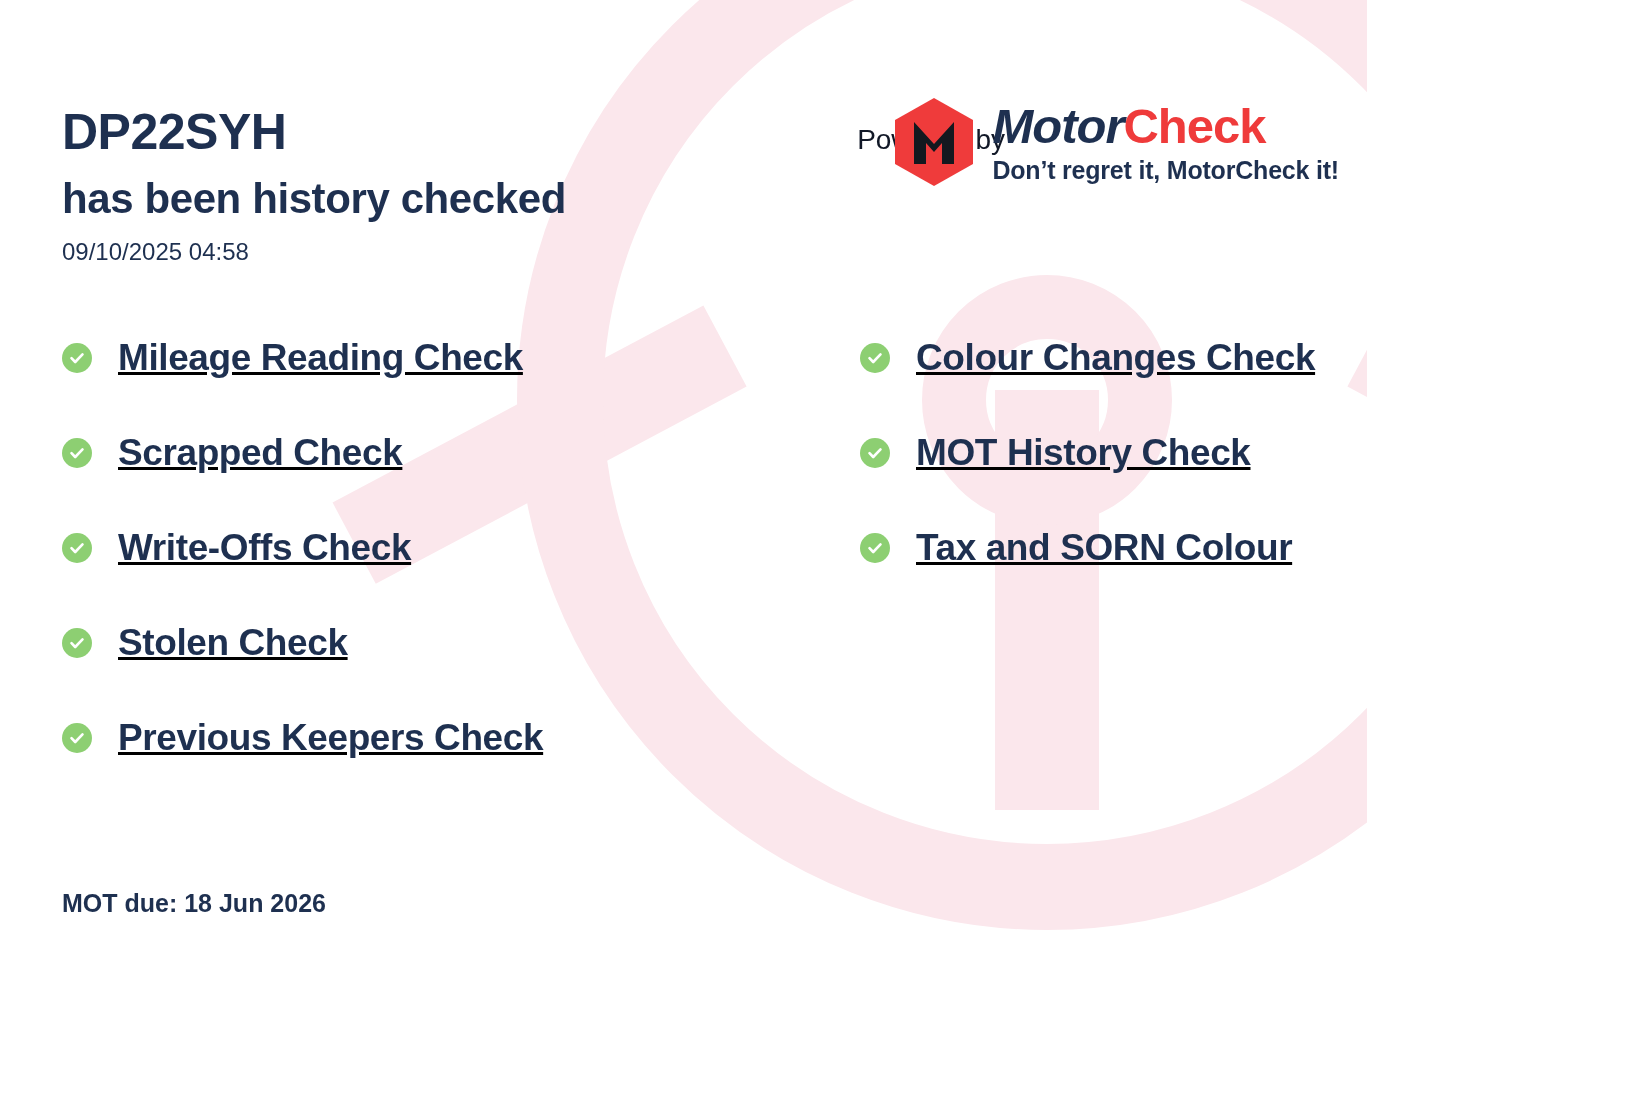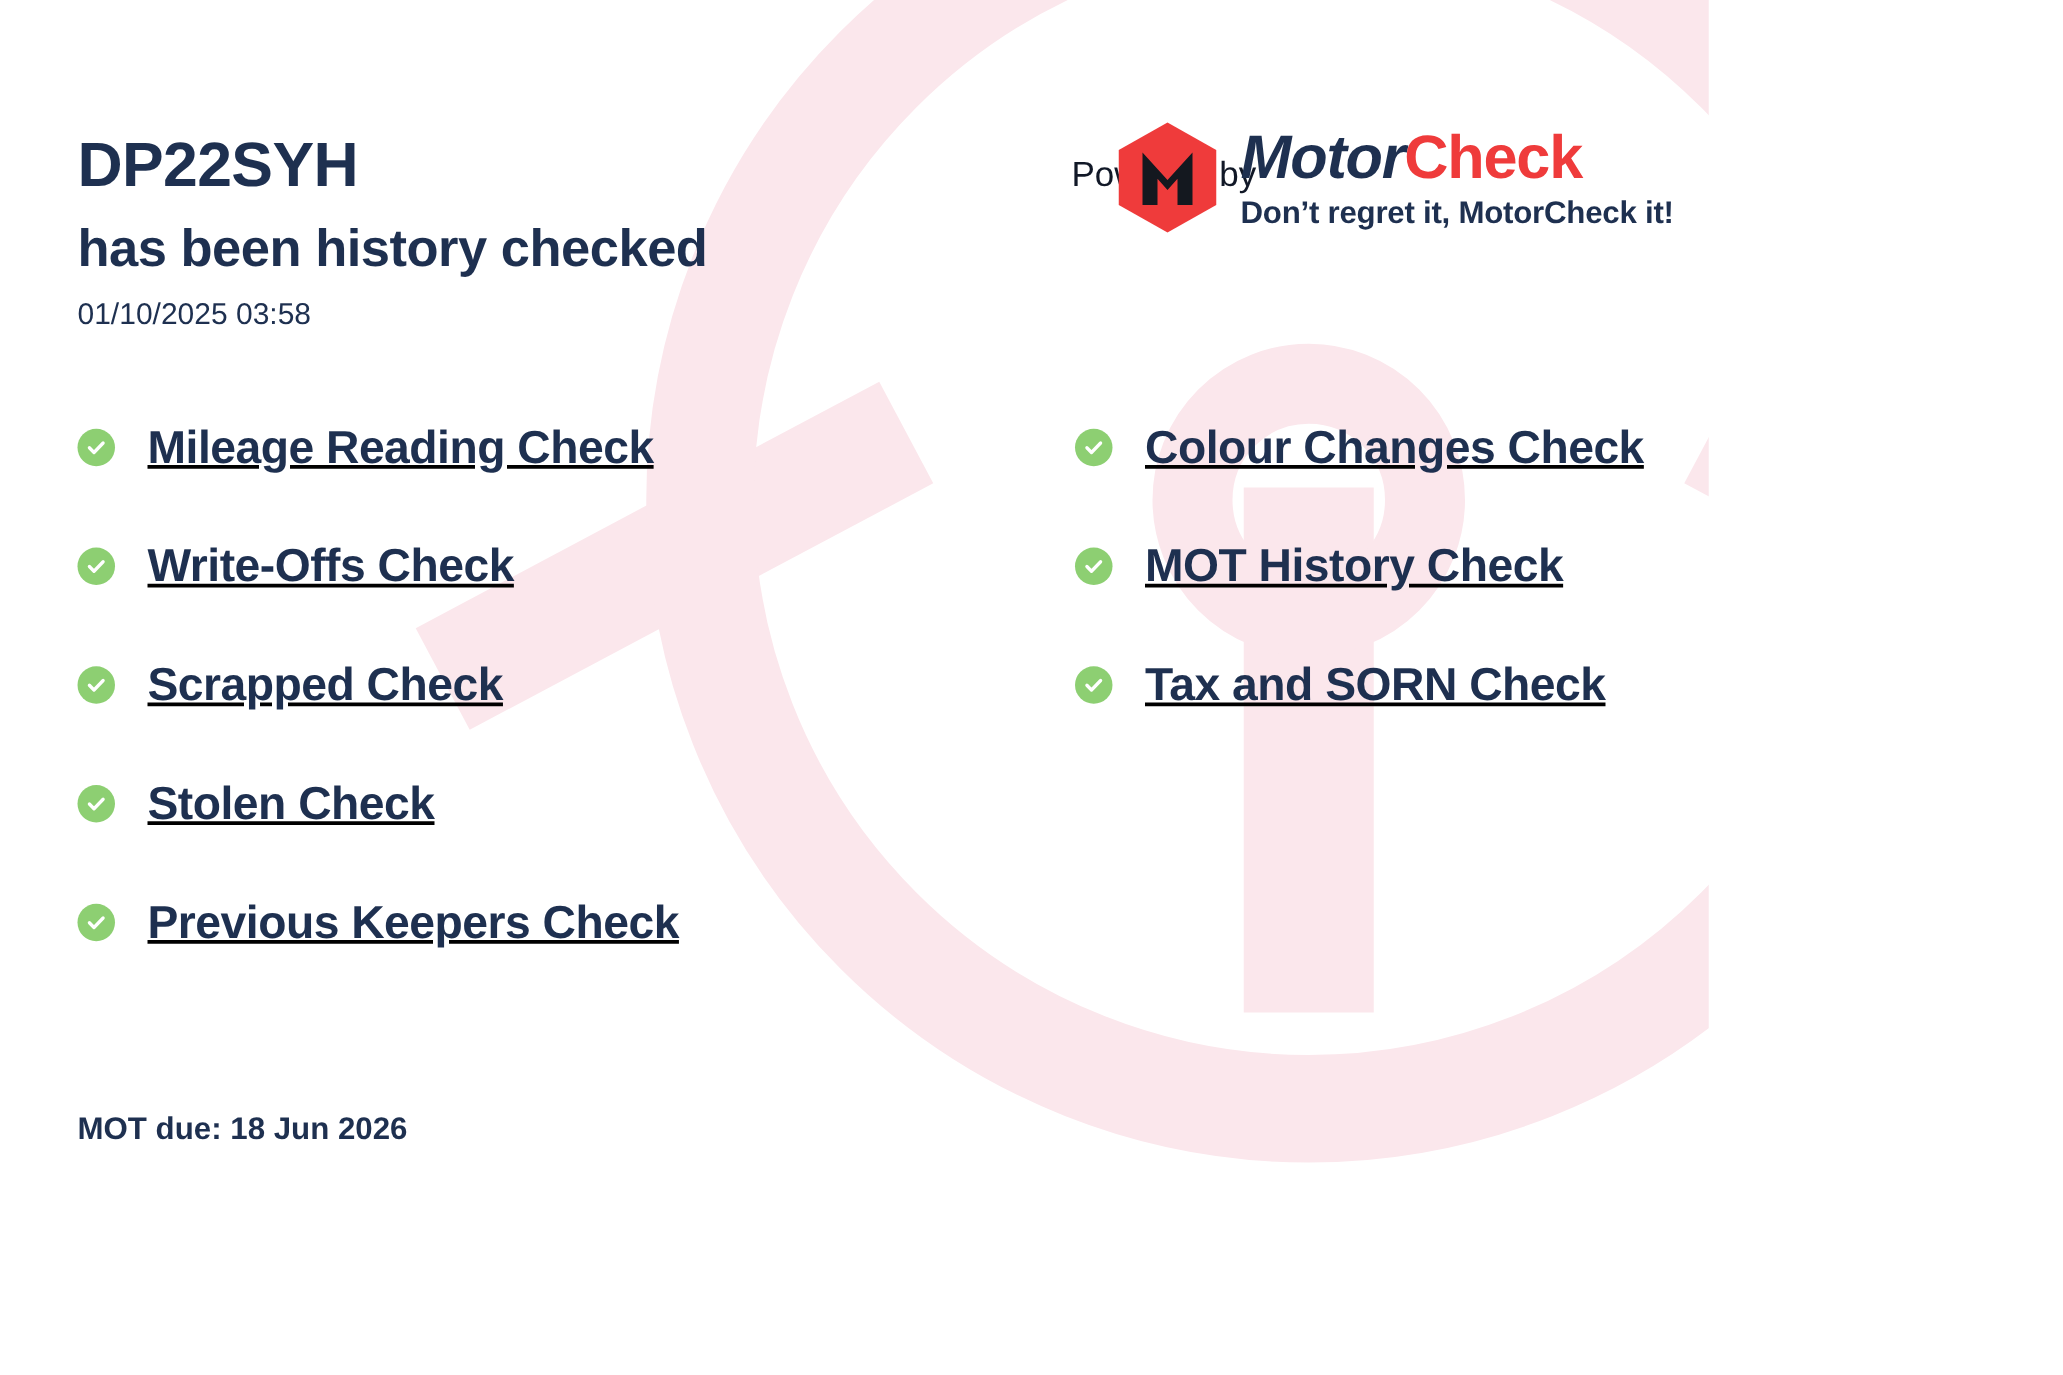--- a/index.html
+++ b/index.html
@@ -193,21 +193,21 @@
   <div class="wheel-wrap">
     <div class="spoke spoke-left"></div>
     <div class="spoke spoke-right"></div>
     <div class="spoke spoke-down"></div>
     <div class="wheel-outer"></div>
     <div class="wheel-hub"></div>
   </div>
 
   <div class="reg-title">DP22SYH</div>
   <div class="subtitle">has been history checked</div>
-  <div class="timestamp">01/10/2025 03:58</div>
+  <div class="timestamp">09/10/2025 04:58</div>
 
   <div class="powered">Powered by</div>
 
   <div class="brand">
     <div class="brand-mark">
       <svg width="88" height="92" viewBox="0 0 88 92">
         <path d="M44 2 L83 24 L83 68 L44 90 L5 68 L5 24 Z" fill="#ef3b3b"></path>
         <path d="M24 68 L24 26 L44 48 L64 26 L64 68 L52 68 L52 47 L44 56 L36 47 L36 68 Z" fill="#14181f"></path>
       </svg>
     </div>
@@ -230,38 +230,38 @@
       <span class="check-label">Mileage Reading Check</span>
     </div>
 
 
     <div class="check-row">
       <span class="tick">
         <svg width="18" height="18" viewBox="0 0 18 18">
             <path d="M3.5 9.2 L7.2 13 L14.5 5.4" fill="none" stroke="#ffffff" stroke-width="2.6" stroke-linecap="round" stroke-linejoin="round"></path>
           </svg>
       </span>
+      <span class="check-label">Scrapped Check</span>
+    </div>
+
+    <div class="check-row">
+      <span class="tick">
+        <svg width="18" height="18" viewBox="0 0 18 18">
+            <path d="M3.5 9.2 L7.2 13 L14.5 5.4" fill="none" stroke="#ffffff" stroke-width="2.6" stroke-linecap="round" stroke-linejoin="round"></path>
+          </svg>
+      </span>
       <span class="check-label">Write-Offs Check</span>
     </div>
 
     <div class="check-row">
       <span class="tick">
         <svg width="18" height="18" viewBox="0 0 18 18">
             <path d="M3.5 9.2 L7.2 13 L14.5 5.4" fill="none" stroke="#ffffff" stroke-width="2.6" stroke-linecap="round" stroke-linejoin="round"></path>
           </svg>
       </span>
-      <span class="check-label">Scrapped Check</span>
-    </div>
-
-    <div class="check-row">
-      <span class="tick">
-        <svg width="18" height="18" viewBox="0 0 18 18">
-            <path d="M3.5 9.2 L7.2 13 L14.5 5.4" fill="none" stroke="#ffffff" stroke-width="2.6" stroke-linecap="round" stroke-linejoin="round"></path>
-          </svg>
-      </span>
       <span class="check-label">Stolen Check</span>
     </div>
 
     <div class="check-row">
       <span class="tick">
         <svg width="18" height="18" viewBox="0 0 18 18">
             <path d="M3.5 9.2 L7.2 13 L14.5 5.4" fill="none" stroke="#ffffff" stroke-width="2.6" stroke-linecap="round" stroke-linejoin="round"></path>
           </svg>
       </span>
       <span class="check-label">Previous Keepers Check</span>
@@ -288,21 +288,21 @@
       </span>
       <span class="check-label">MOT History Check</span>
     </div>
 
     <div class="check-row">
       <span class="tick">
         <svg width="18" height="18" viewBox="0 0 18 18">
             <path d="M3.5 9.2 L7.2 13 L14.5 5.4" fill="none" stroke="#ffffff" stroke-width="2.6" stroke-linecap="round" stroke-linejoin="round"></path>
           </svg>
       </span>
-      <span class="check-label">Tax and SORN Check</span>
+      <span class="check-label">Tax and SORN Colour</span>
     </div>
 
 
   </div>
 
   <div class="mot-due">MOT due: 18 Jun 2026</div>
 
 </div>
 
 </body></html>

